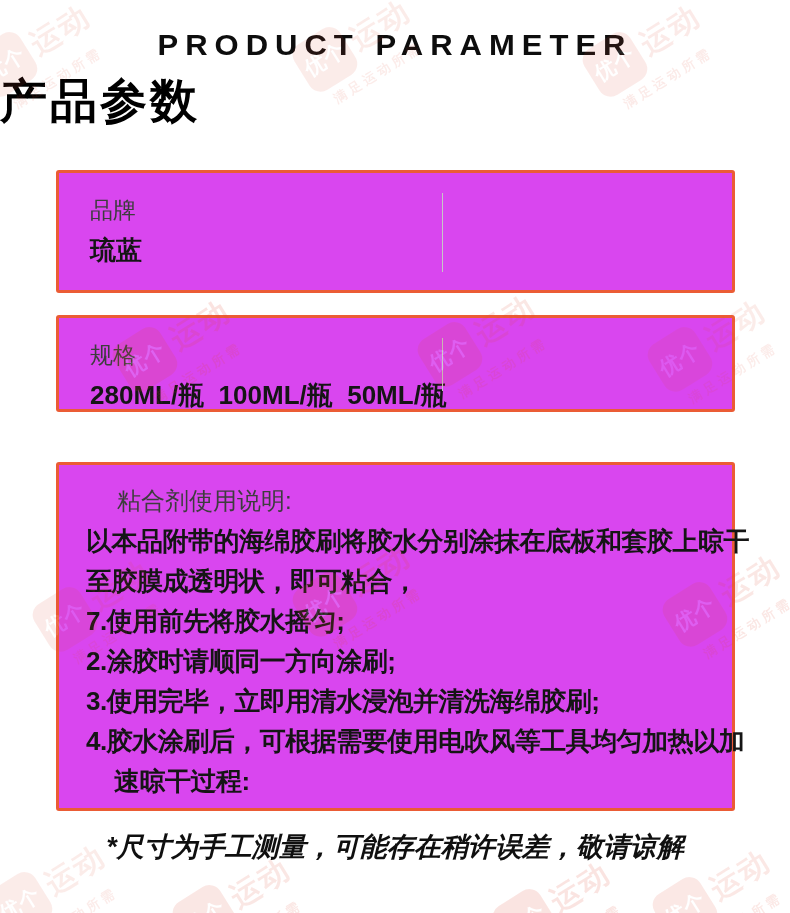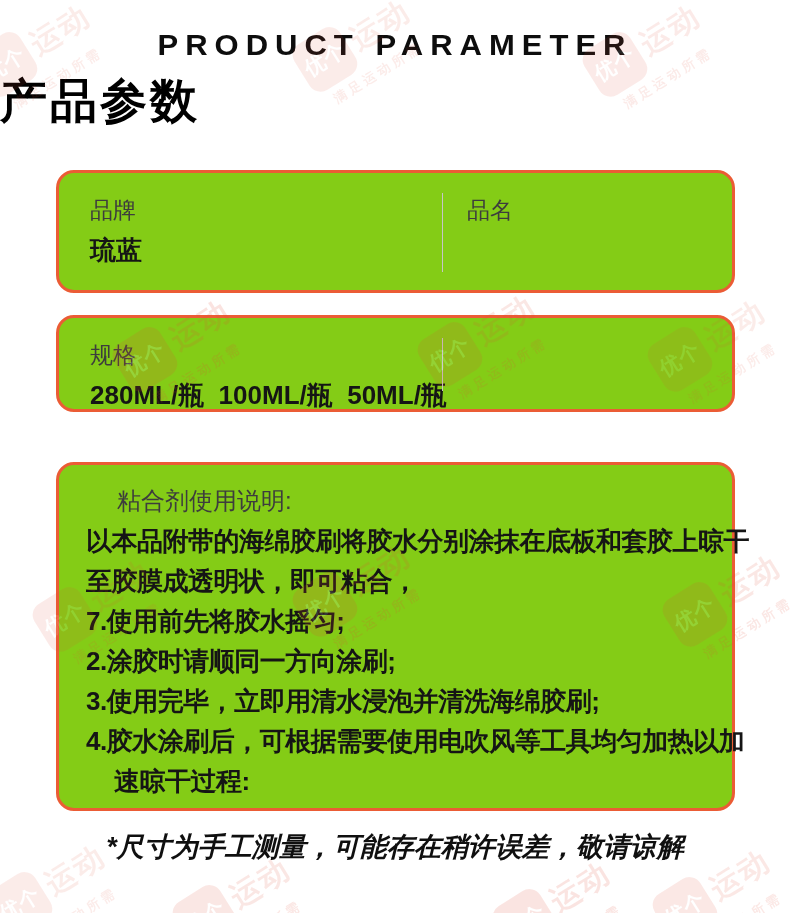--- a/index.html
+++ b/index.html
@@ -27,23 +27,23 @@
     position: absolute; top: 70px; left: 0; width: 100%;
     font-size: 47px; font-weight: 900;
     letter-spacing: 3px;
     color: #000000;
     white-space: nowrap;
   }
 
   
   .box {
     position: absolute; left: 56px; width: 679px;
-    background: #84cc16;
+    background: #d946ef;
     border: 3px solid #EB5C35;
-    border-radius: 18px;
+    border-radius: 3px;
   }
   .box-1 { top: 170px; height: 123px; }
   .box-2 { top: 315px; height: 97px; }
   .box-3 { top: 462px; height: 349px; }
 
   .two-col { display: flex; }
   .col-left  { width: 383px; padding: 26px 0 0 31px; }
   .col-right { flex: 1;      padding: 26px 0 0 25px; }
   .v-divider {
     position: absolute; left: 383px; top: 20px; bottom: 18px;
@@ -117,21 +117,20 @@
 
 <div class="title-zh">产品参数</div>
 
 <div class="box box-1 two-col">
   <div class="col-left">
     <div class="spec-label">品牌</div>
     <div class="spec-value">琉蓝</div>
   </div>
   <div class="v-divider"></div>
   <div class="col-right">
-    <div class="spec-label">品名</div>
   </div>
 </div>
 
 <div class="box box-2 two-col">
   <div class="col-left">
     <div class="spec-label">规格</div>
     <div class="spec-value">280ML/瓶  100ML/瓶  50ML/瓶</div>
   </div>
   <div class="v-divider"></div>
 </div>

